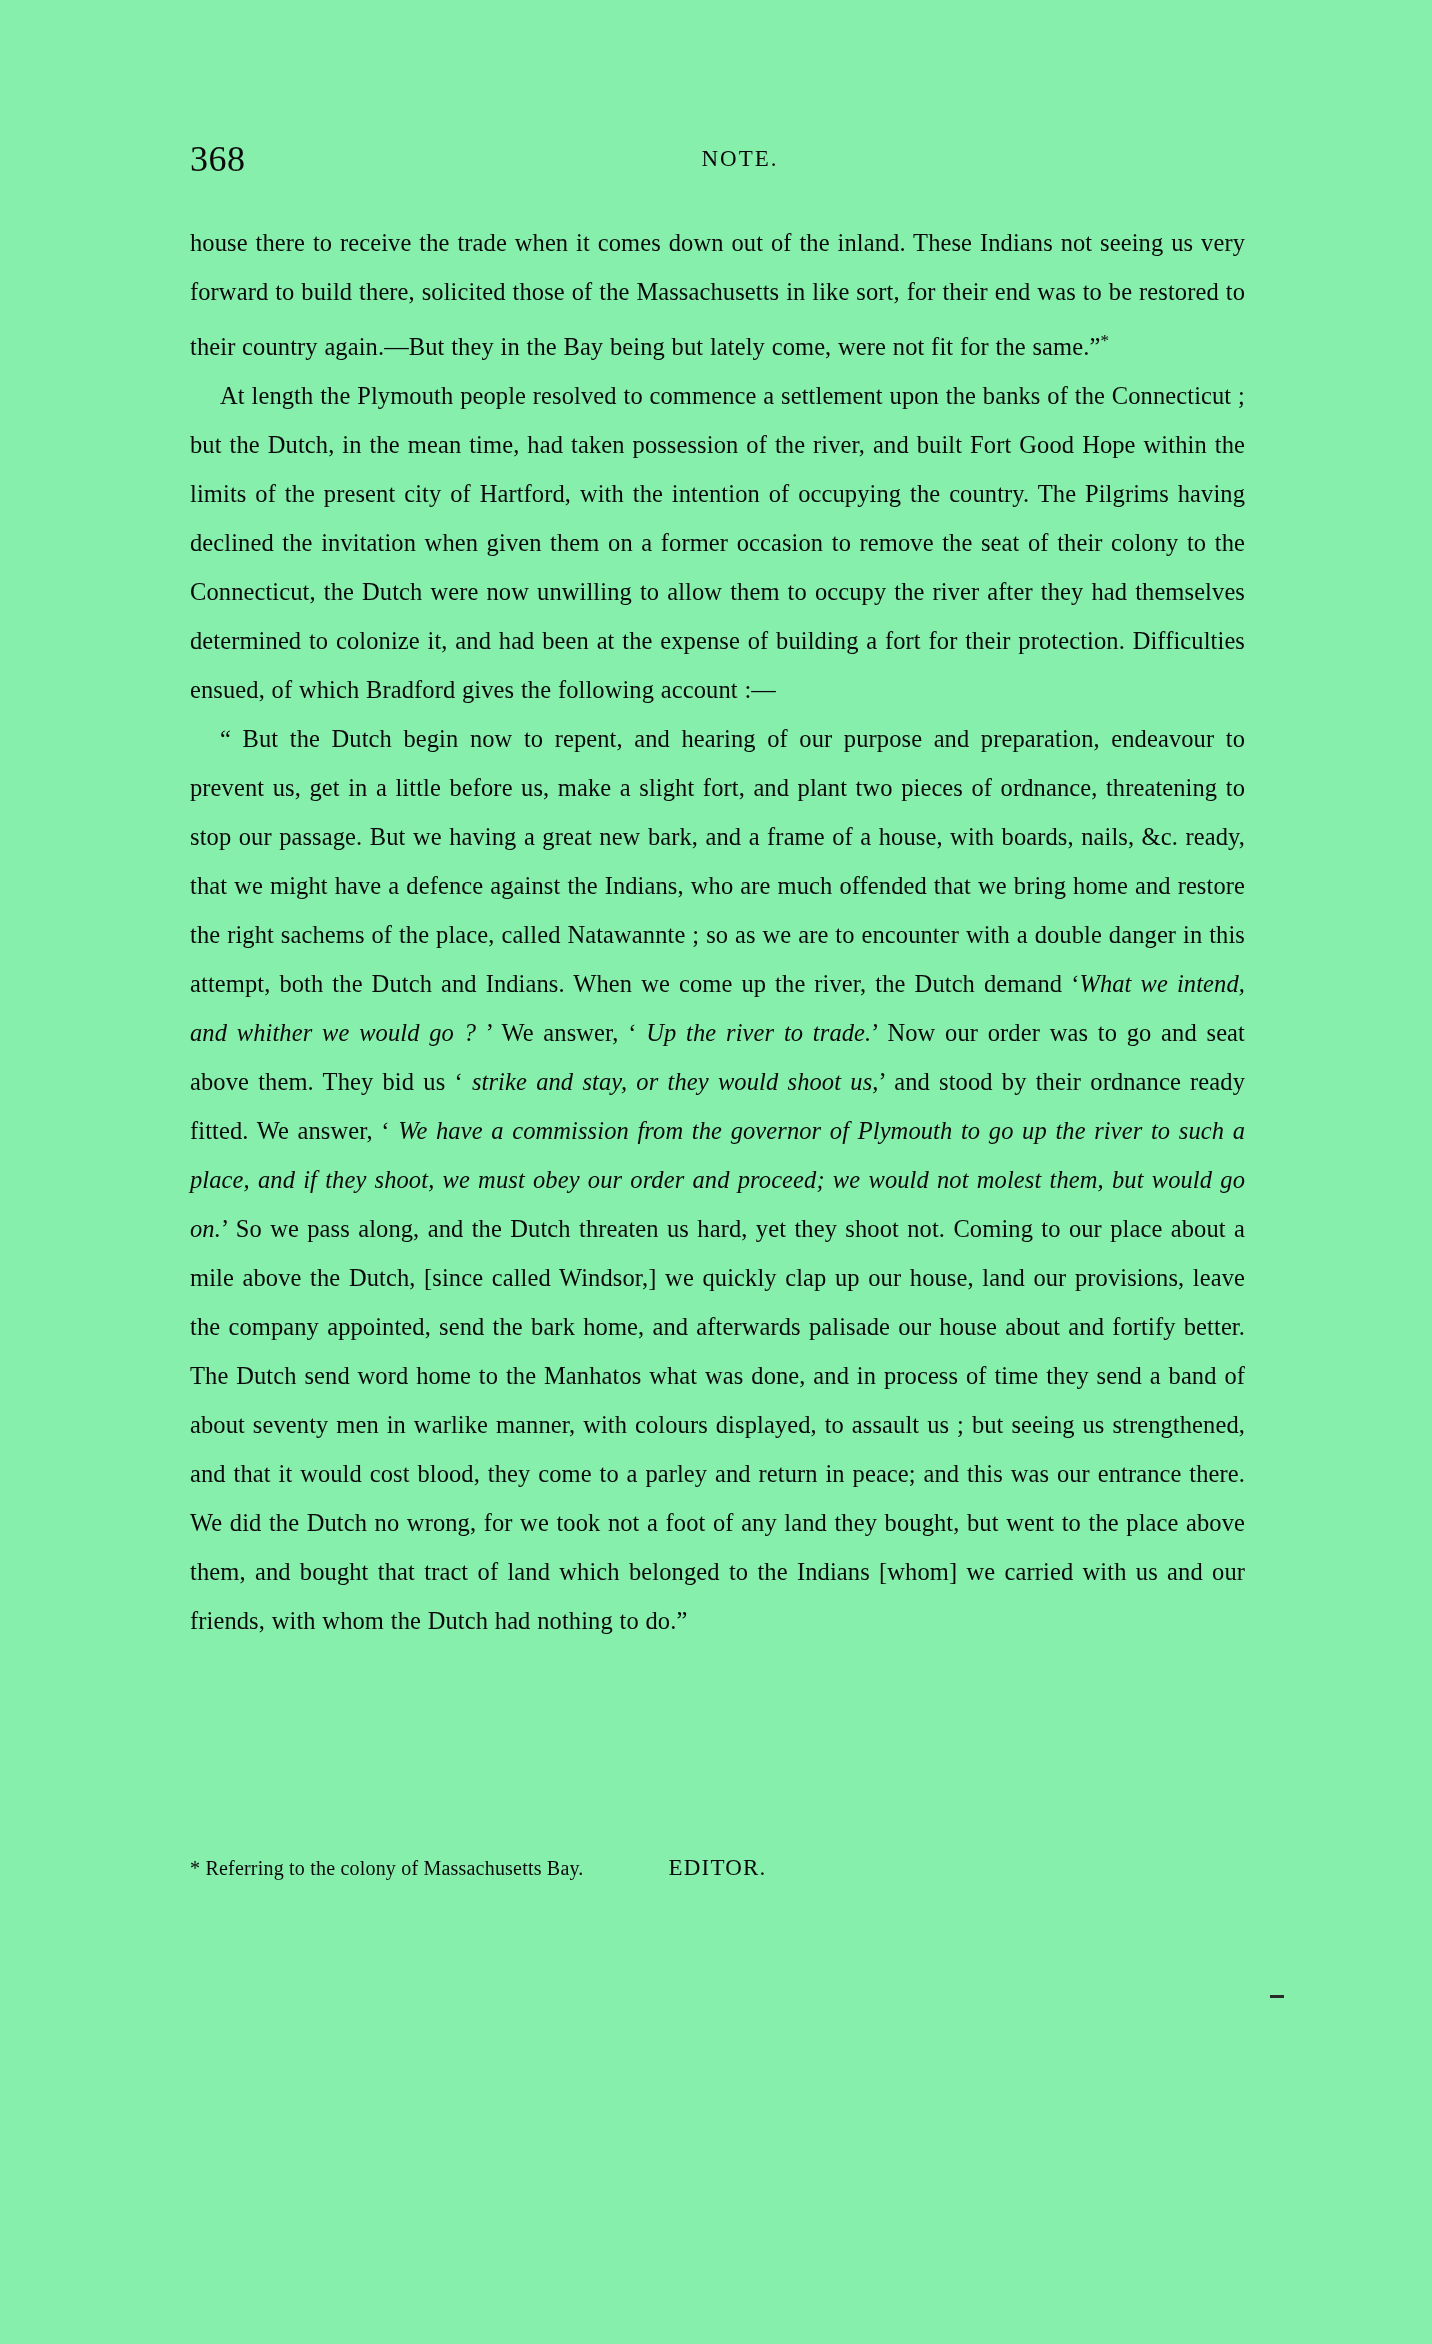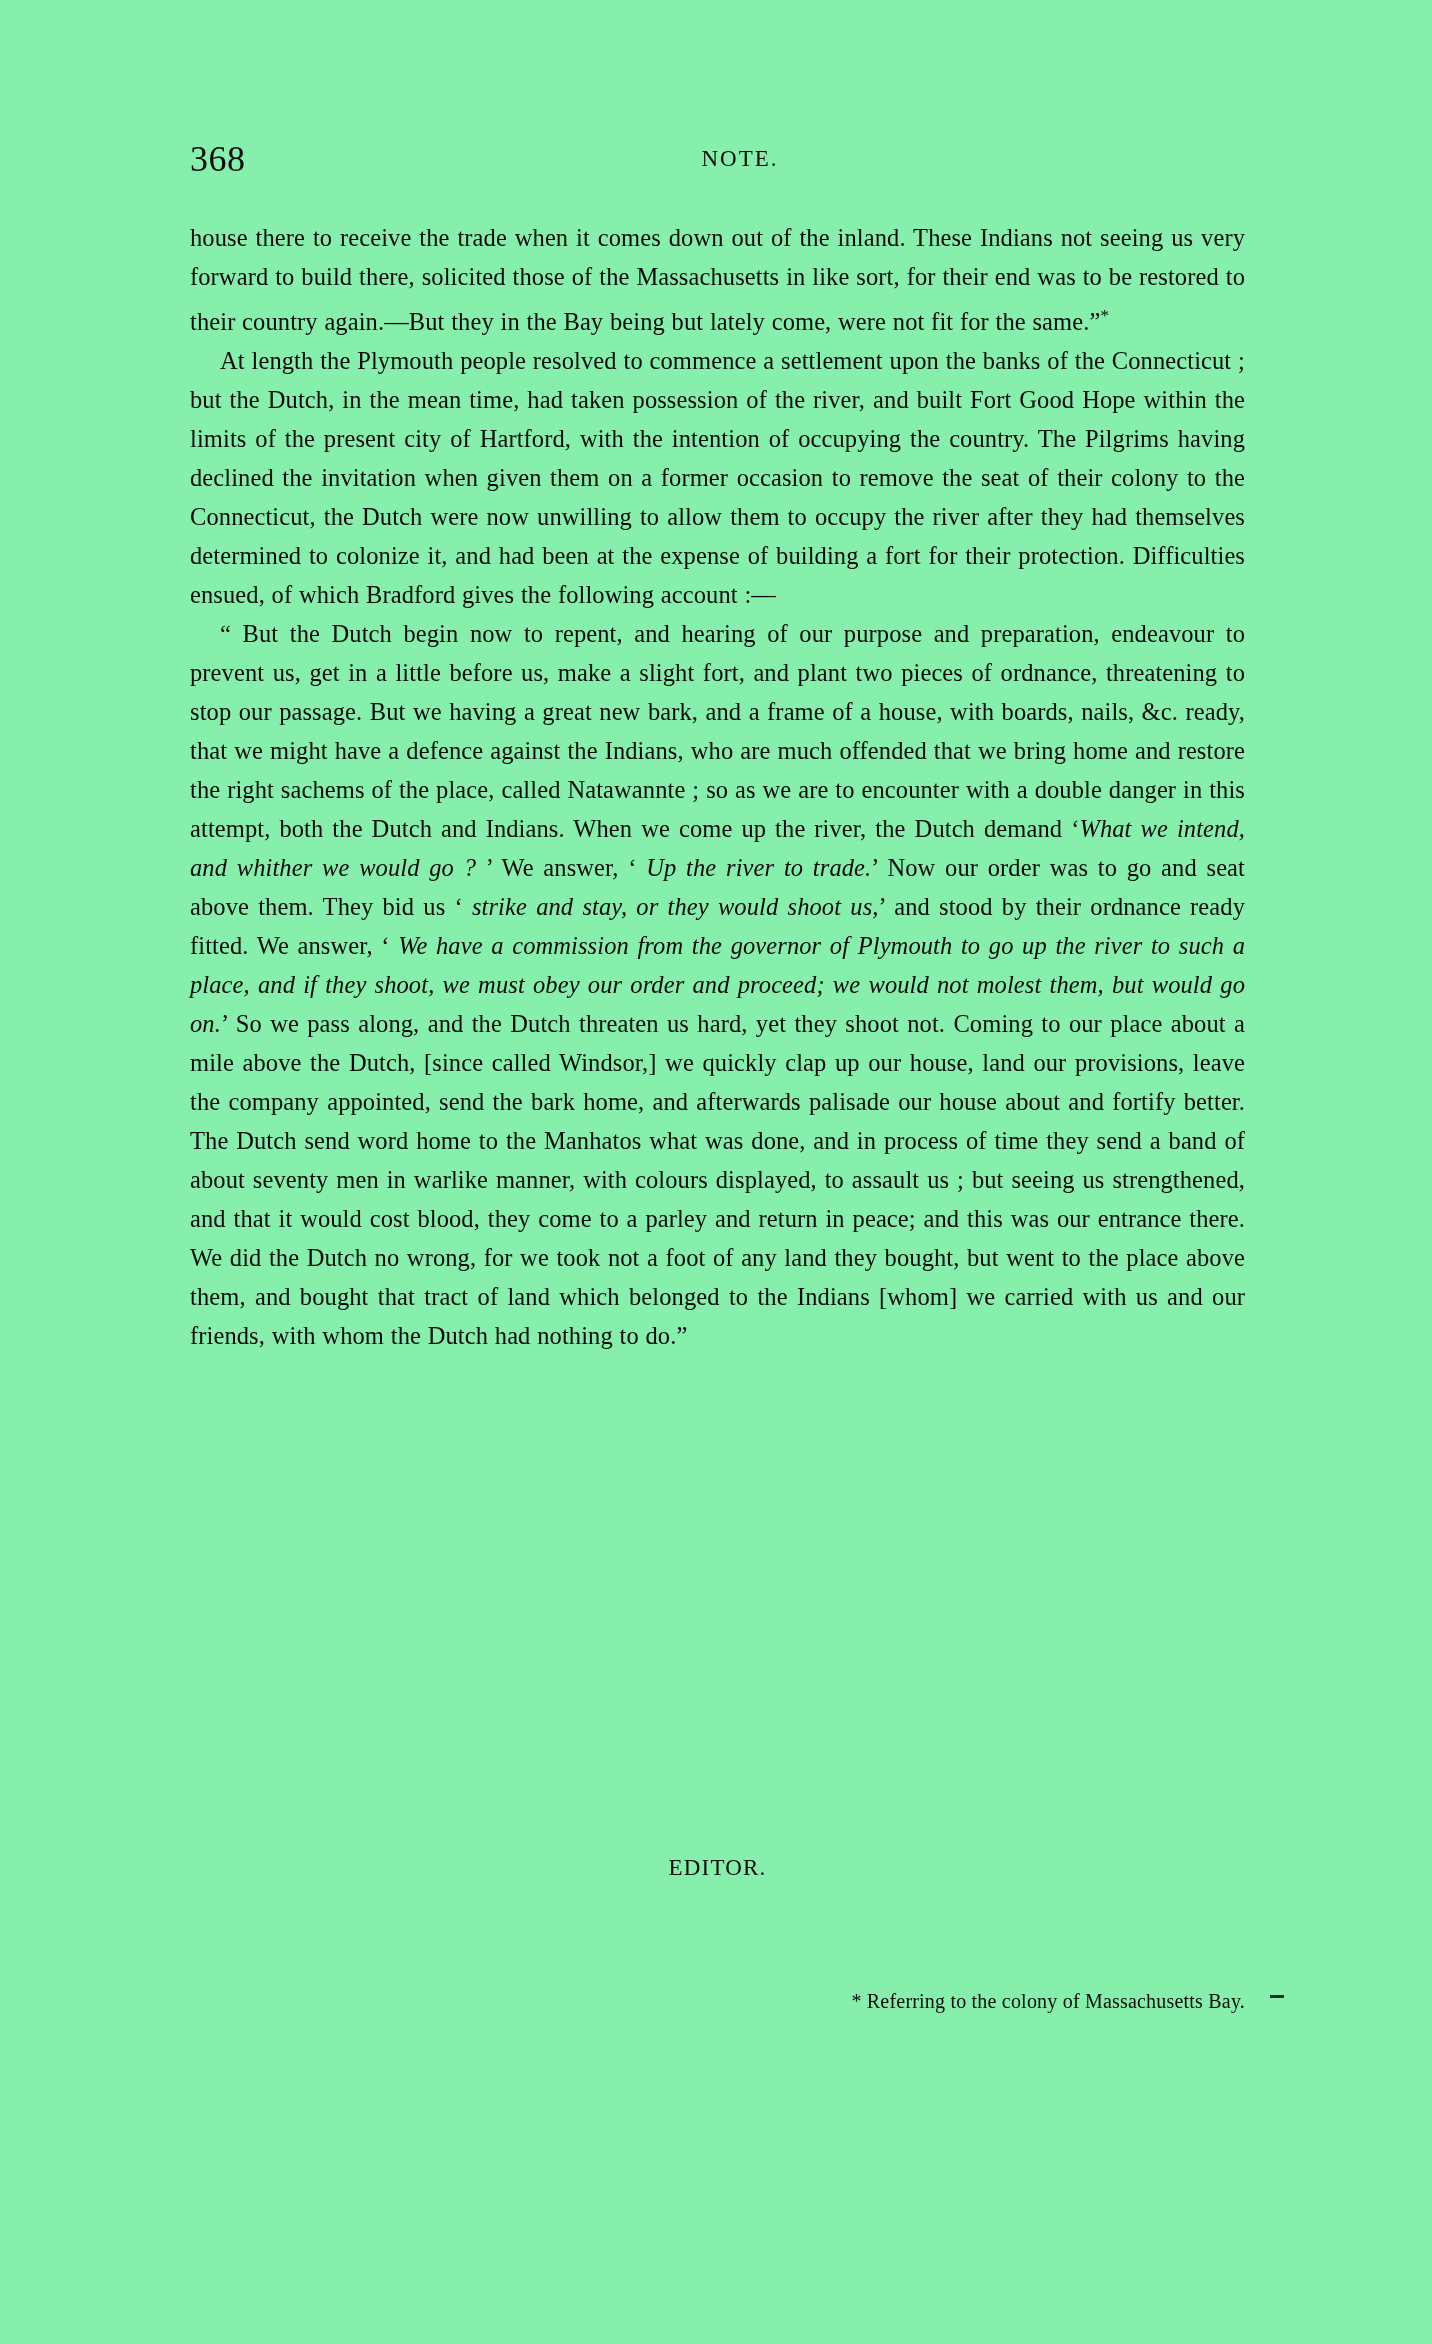--- a/index.html
+++ b/index.html
@@ -48,21 +48,21 @@
   }
   .body-block {
     position: absolute;
     top: 218px;
     left: 190px;
     width: 1055px;
   }
   p {
     margin: 0 0 0 0;
     font-size: 24.5px;
-    line-height: 39px;
+    line-height: 49px;
     text-align: justify;
     text-justify: inter-word;
     letter-spacing: 0.1px;
     word-spacing: 0.5px;
   }
   p.indent {
     text-indent: 30px;
   }
   .sup {
     font-size: 17px;
@@ -78,24 +78,24 @@
     width: 1055px;
     text-align: center;
     font-size: 23px;
     letter-spacing: 1.2px;
   }
   .smallcaps {
     font-variant: small-caps;
   }
   .footnote {
     position: absolute;
-    top: 1990px;
+    top: 1857px;
     left: 190px;
     width: 1055px;
-    text-align: right;
+    text-align: left;
     font-size: 20px;
     letter-spacing: 0.2px;
   }
   .stray-mark {
     position: absolute;
     top: 1995px;
     left: 1270px;
     width: 14px;
     height: 3px;
     background: #2a2a2a;

